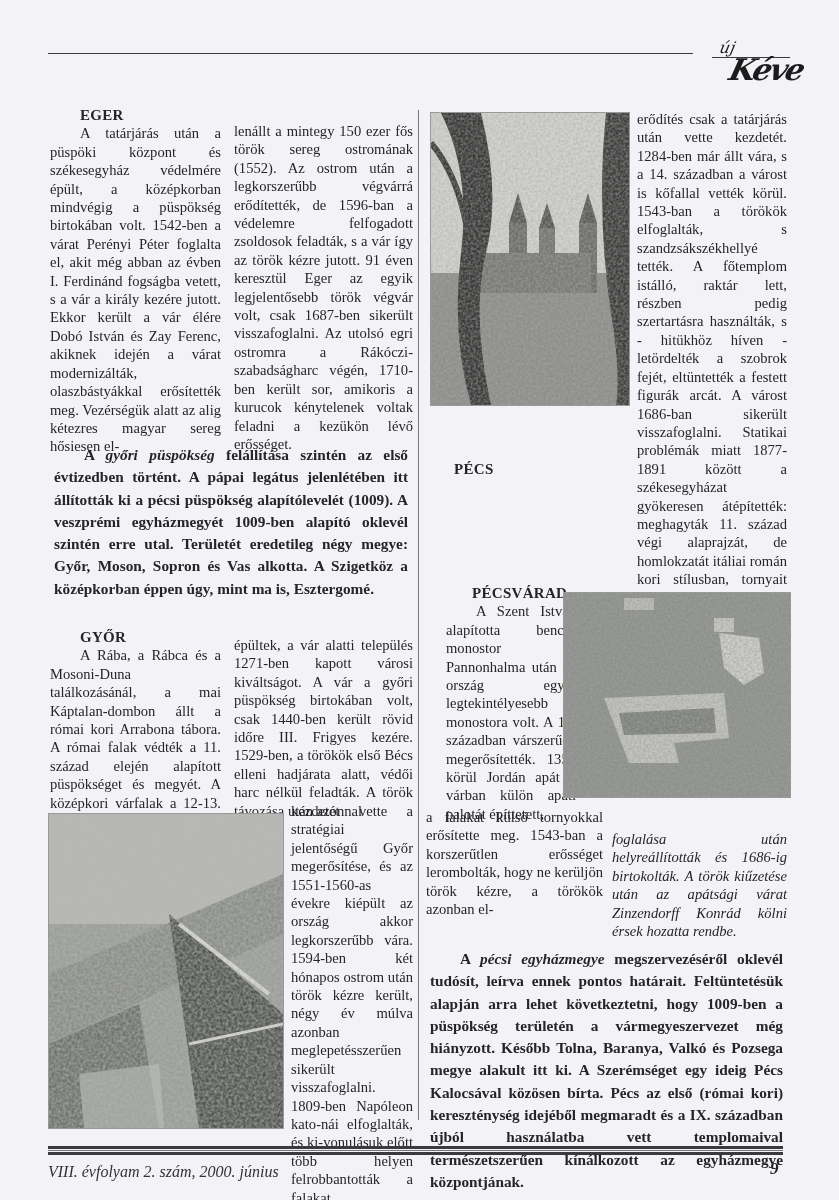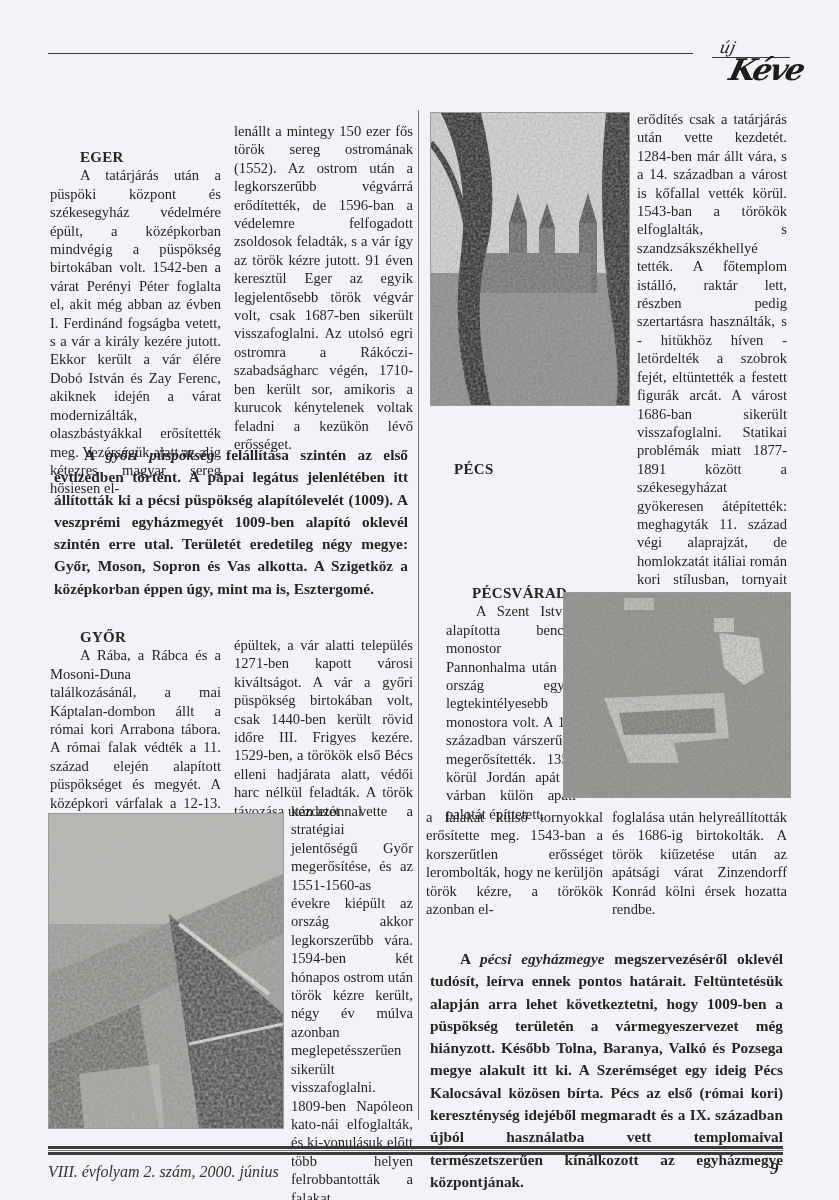--- a/index.html
+++ b/index.html
@@ -38,21 +38,21 @@
 </head>
 <body>
 
 <div class="abs top-rule"></div>
 <div class="abs top-rule2"></div>
 <div class="abs logo">
   <span class="uj">új</span>
   <span class="keve">Kéve</span>
 </div>
 
-<div class="abs col" style="left:50px; top:106px; width:171px;margin-top:42px;">
+<div class="abs col" style="left:50px; top:106px; width:171px;">
   <p class="heading" style="padding-left:30px;">EGER</p>
   <p class="indent">A tatárjárás után a püspöki központ és székesegyház védelmére épült, a középkorban mindvégig a püspökség birtokában volt. 1542-ben a várat Perényi Péter foglalta el, akit még abban az évben I. Ferdinánd fogságba vetett, s a vár a király kezére jutott. Ekkor került a vár élére Dobó István és Zay Ferenc, akiknek idején a várat modernizálták, olaszbástyákkal erősítették meg. Vezérségük alatt az alig kétezres magyar sereg hősiesen el-</p>
 </div>
 
 <div class="abs col" style="left:234px; top:122px; width:179px;">
   <p>lenállt a mintegy 150 ezer fős török sereg ostromának (1552). Az ostrom után a legkorszerűbb végvárrá erődítették, de 1596-ban a védelemre felfogadott zsoldosok feladták, s a vár így az török kézre jutott. 91 éven keresztül Eger az egyik legjelentősebb török végvár volt, csak 1687-ben sikerült visszafoglalni. Az utolsó egri ostromra a Rákóczi-szabadságharc végén, 1710-ben került sor, amikoris a kurucok kénytelenek voltak feladni a kezükön lévő erősséget.</p>
 </div>
 
 <div class="abs vline" style="left:418px; top:110px; height:1010px;"></div>
 
@@ -145,21 +145,21 @@
     <path d="M155 40 L195 45 L200 80 L180 92 L160 75 Z" fill="#d0d1cd"></path>
     <rect x="150" y="25" width="20" height="14" fill="#c9cac6"></rect>
     <rect x="60" y="5" width="30" height="12" fill="#bdbeba"></rect>
     <rect width="226" height="204" filter="url(#noise3)"></rect>
   </svg>
 </div>
 
 <div class="abs col" style="left:426px; top:808px; width:177px;">
   <p>a falakat külső tornyokkal erősítette meg. 1543-ban a korszerűtlen erősséget lerombolták, hogy ne kerüljön török kézre, a törökök azonban el-</p>
 </div>
-<div class="abs col" style="left:612px; top:808px; width:175px;">
+<div class="abs col" style="left:612px; top:830px; width:175px;font-style:italic;">
   <p>foglalása után helyreállították és 1686-ig birtokolták. A török kiűzetése után az apátsági várat Zinzendorff Konrád kölni érsek hozatta rendbe.</p>
 </div>
 
 <div class="abs wide" style="left:426px; top:944px; width:361px;">
   <p class="indent"><span>A </span><em>pécsi egyházmegye</em><span> megszervezéséről oklevél tudósít, leírva ennek pontos határait. Feltüntetésük alapján arra lehet következtetni, hogy 1009-ben a püspökség területén a vármegyeszervezet még hiányzott. Később Tolna, Baranya, Valkó és Pozsega megye alakult itt ki. A Szerémséget egy ideig Pécs Kalocsával közösen bírta. Pécs az első (római kori) kereszténység idejéből megmaradt és a IX. században újból használatba vett templomaival természetszerűen kínálkozott az egyházmegye központjának.</span></p>
 </div>
 
 <div class="abs bottom-rule-a"></div>
 <div class="abs bottom-rule-b"></div>
 <div class="abs bottom-rule-c"></div>

